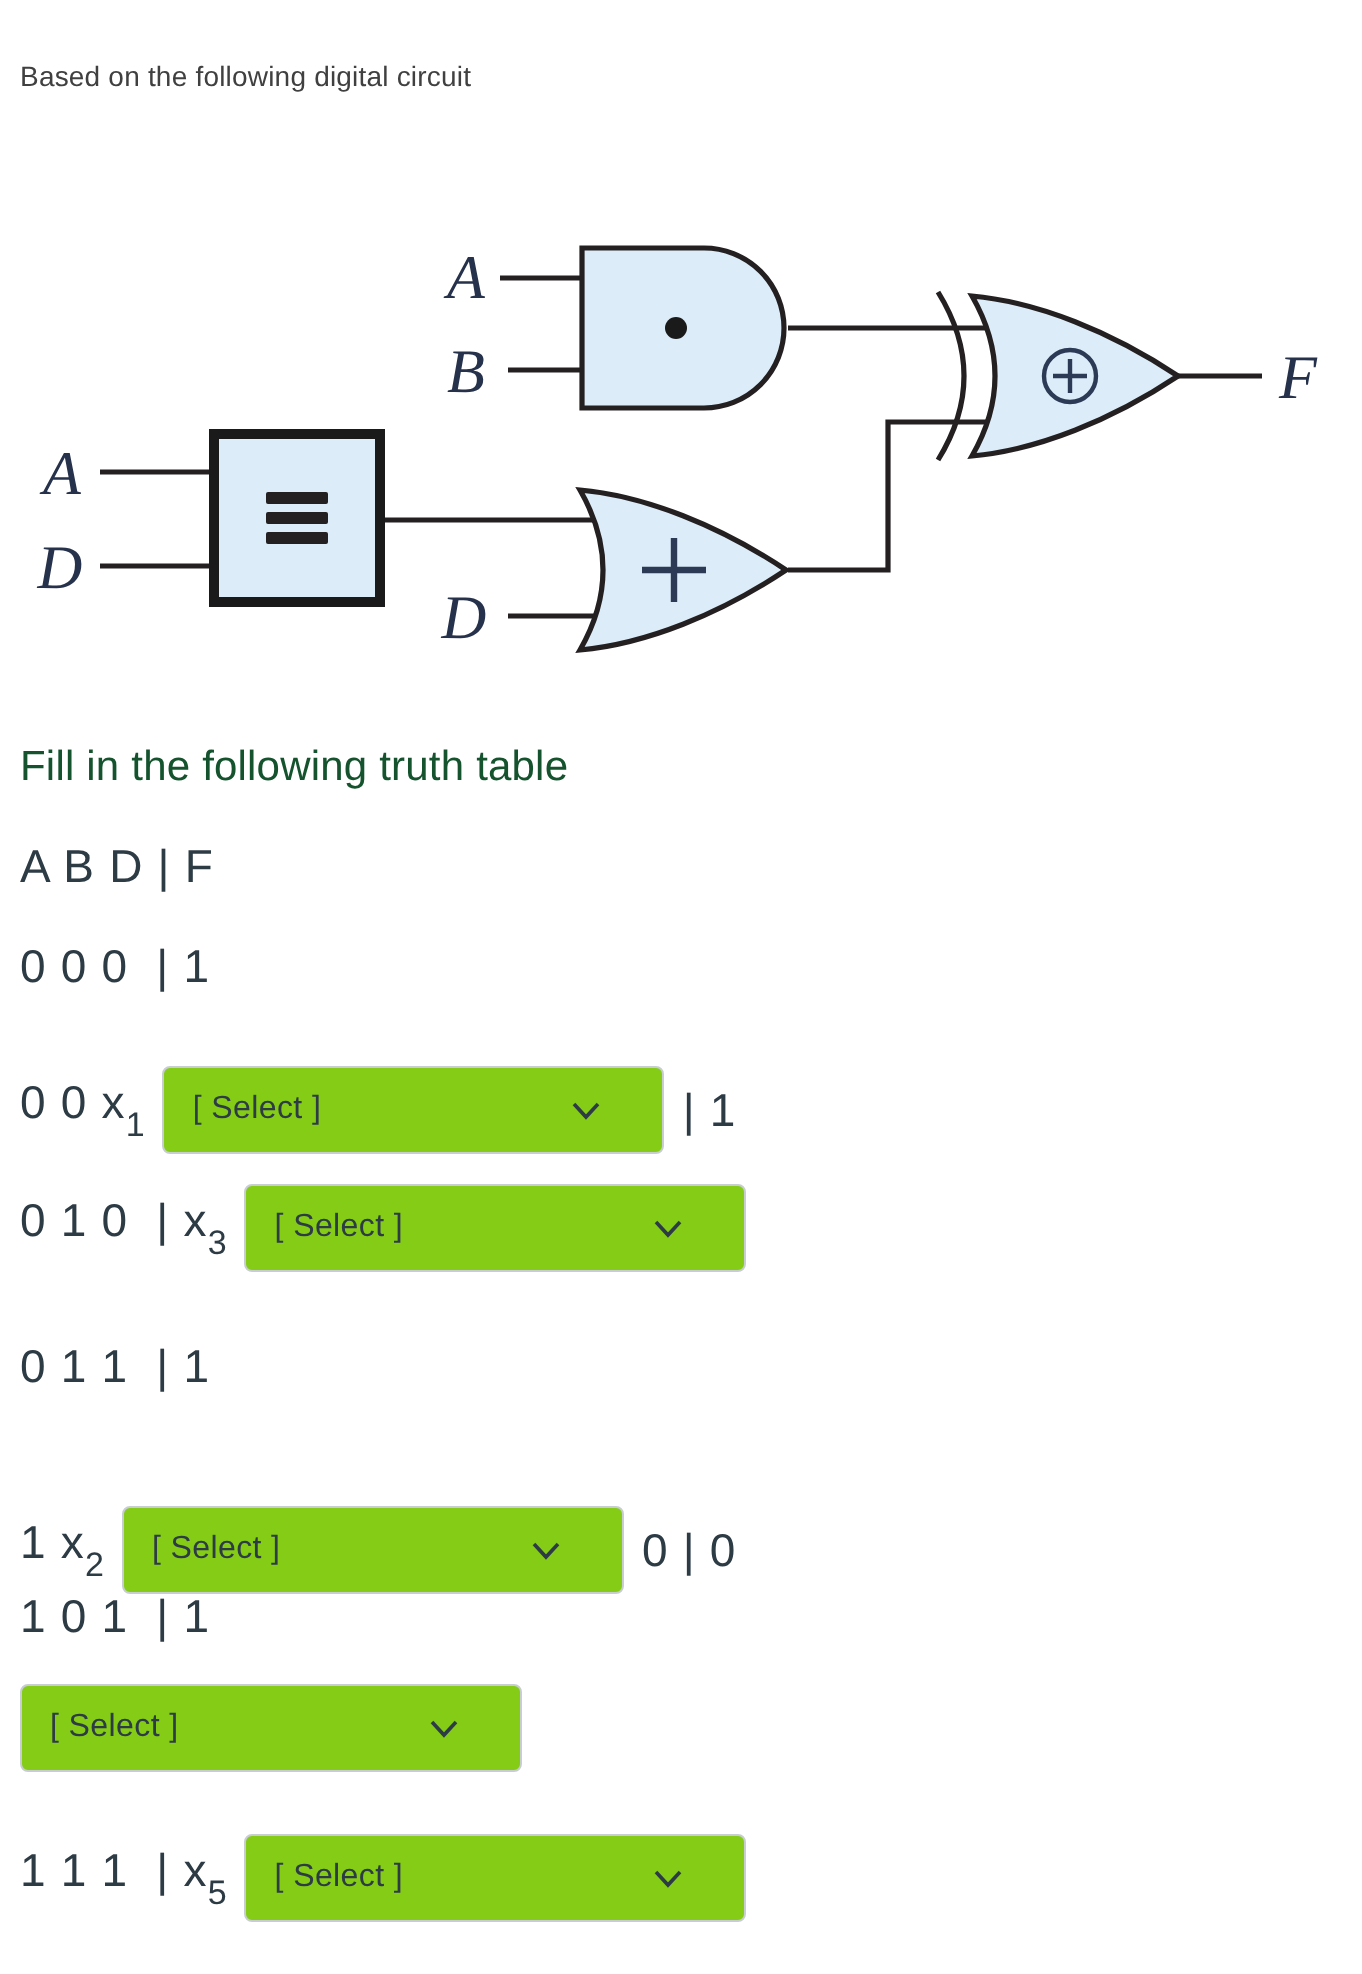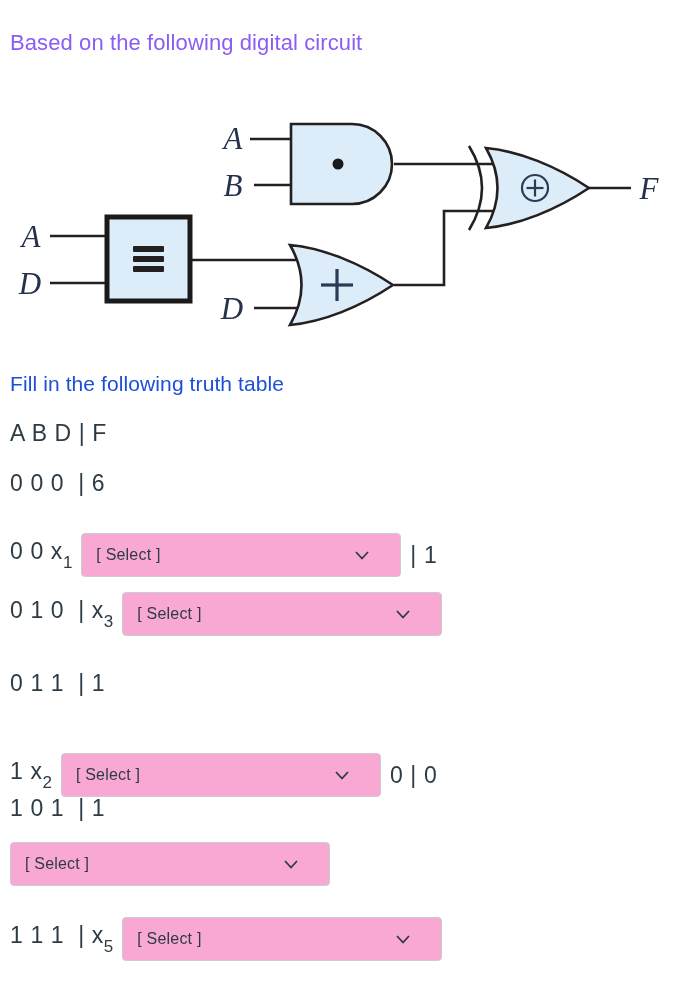--- a/index.html
+++ b/index.html
@@ -1,45 +1,45 @@
 <!DOCTYPE html>
 <html><head>
 <meta charset="utf-8">
 <style>
   html,body{margin:0;padding:0;background:#ffffff;}
   body{font-family:"Liberation Sans", sans-serif;color:#2d3b45;}
   .page{position:relative;width:681px;height:987px;background:#fff;overflow:hidden;}
 
-  .page-title{position:absolute;left:10px;top:30px;font-size:22px;font-weight:500;
-    color:#8b5cf6;letter-spacing:.1px;}
+  .page-title{position:absolute;left:10px;top:30px;font-size:14px;font-weight:500;
+    color:#404040;letter-spacing:.1px;}
 
   .circuit{position:absolute;left:0;top:100px;width:681px;height:250px;}
   .circuit svg{display:block;}
   .gate-label{font-family:"Liberation Serif", serif;font-style:italic;font-size:31px;}
 
   .tt-heading{position:absolute;left:10px;top:372px;font-size:21px;font-weight:500;
-    color:#1d4ed8;letter-spacing:.1px;}
+    color:#14532d;letter-spacing:.1px;}
 
   .tt-row{position:absolute;left:10px;display:flex;align-items:center;gap:9px;
     font-size:23px;color:#2d3b45;letter-spacing:.6px;white-space:pre;}
   .tt-row .txt{line-height:24px;}
   sub.v{font-size:17px;position:relative;top:4px;letter-spacing:0;}
 
   .row-header{top:421px;}
   .row-0{top:471px;}
   .row-1{top:533px;height:44px;}
   .row-2{top:592px;height:44px;}
   .row-3{top:671px;}
   .row-4{top:717px;height:44px;margin-top:36px;}
   .row-5{top:796px;}
   .row-6{top:842px;height:44px;}
   .row-7{top:917px;height:44px;}
 
-  .select{box-sizing:border-box;width:320px;height:44px;border:1px solid #c7cdd1;
-    border-radius:4px;background:#f9a8d4;display:flex;align-items:center;
+  .select{box-sizing:border-box;width:251px;height:44px;border:1px solid #c7cdd1;
+    border-radius:4px;background:#84cc16;display:flex;align-items:center;
     justify-content:space-between;padding:0 29px 0 14px;cursor:pointer;}
   .select .sel-label{font-size:16px;letter-spacing:.2px;color:#2d3b45;line-height:1;}
   .select .chev{display:flex;align-items:center;}
 </style>
 </head>
 <body>
 
 <div class="page">
 
   <div class="page-title">Based on the following digital circuit</div>
@@ -102,21 +102,21 @@
     </svg>
   </div>
 
   <div class="tt-heading">Fill in the following truth table</div>
 
   <div class="tt-row row-header">
     <span class="txt">A B D | F</span>
   </div>
 
   <div class="tt-row row-0">
-    <span class="txt">0 0 0  | 6</span>
+    <span class="txt">0 0 0  | 1</span>
   </div>
 
   <div class="tt-row row-1">
     <span class="txt"><span>0 0 x</span><sub class="v">1</sub></span>
     <div class="select">
       <span class="sel-label">[ Select ]</span>
       <span class="chev">
         <svg width="18" height="18" viewBox="0 0 18 18">
             <polyline points="3,6 9,12.5 15,6" fill="none" stroke="#2d3b45" stroke-width="1.8"></polyline>
           </svg>

